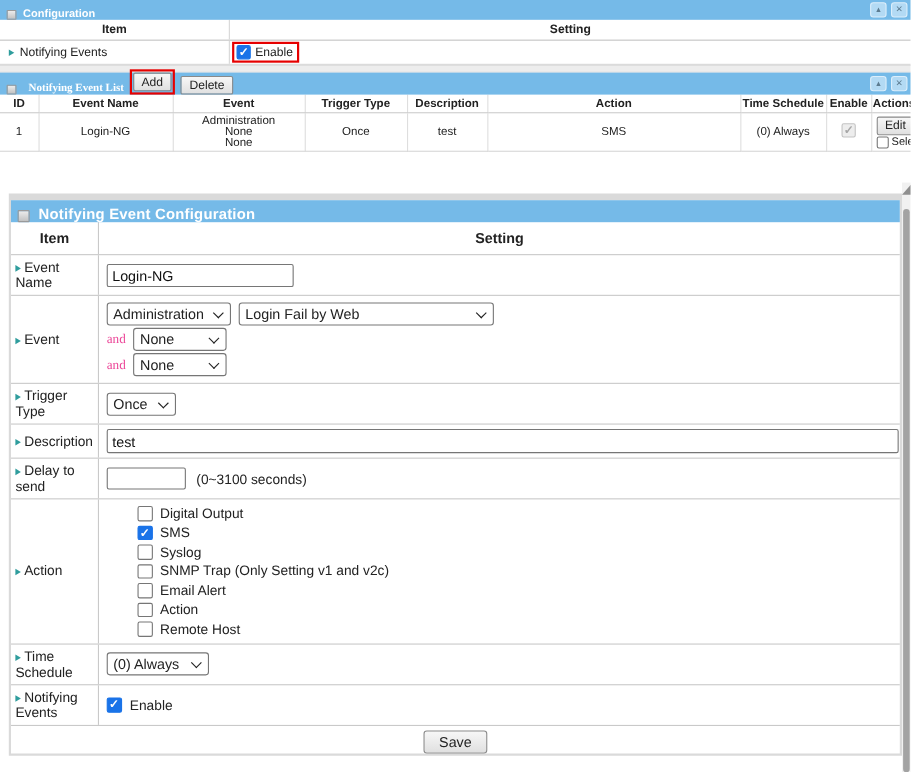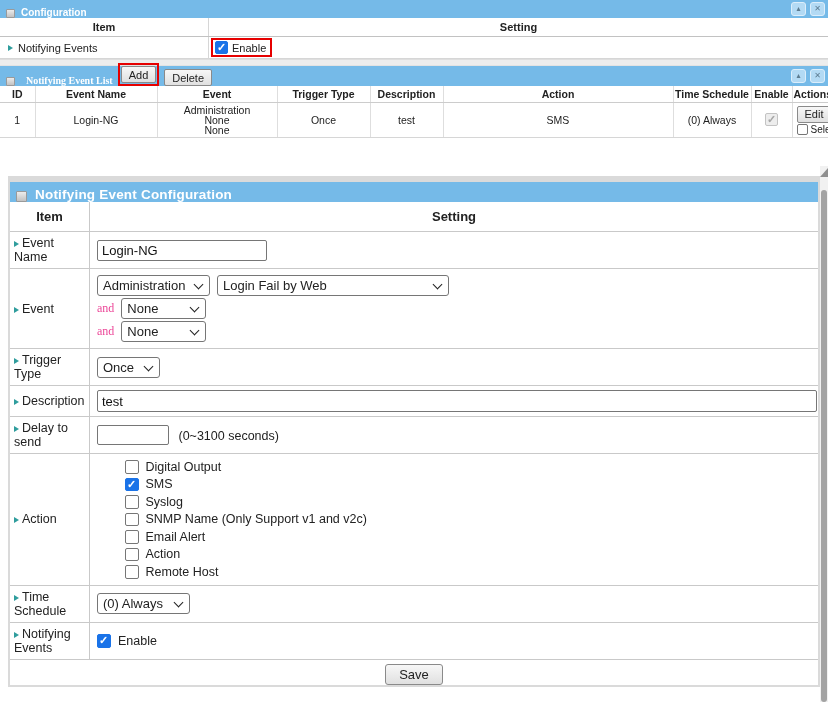--- a/index.html
+++ b/index.html
@@ -276,21 +276,21 @@
         <div class="chk-row">
             <span class="cb checked"></span>
             <span class="cb-label">SMS</span>
           </div>
         <div class="chk-row">
             <span class="cb"></span>
             <span class="cb-label">Syslog</span>
           </div>
         <div class="chk-row">
             <span class="cb"></span>
-            <span class="cb-label">SNMP Name (Only Support v1 and v2c)</span>
+            <span class="cb-label">SNMP Trap (Only Setting v1 and v2c)</span>
           </div>
         <div class="chk-row">
             <span class="cb"></span>
             <span class="cb-label">Email Alert</span>
           </div>
         <div class="chk-row">
             <span class="cb"></span>
             <span class="cb-label">Action</span>
           </div>
         <div class="chk-row">

